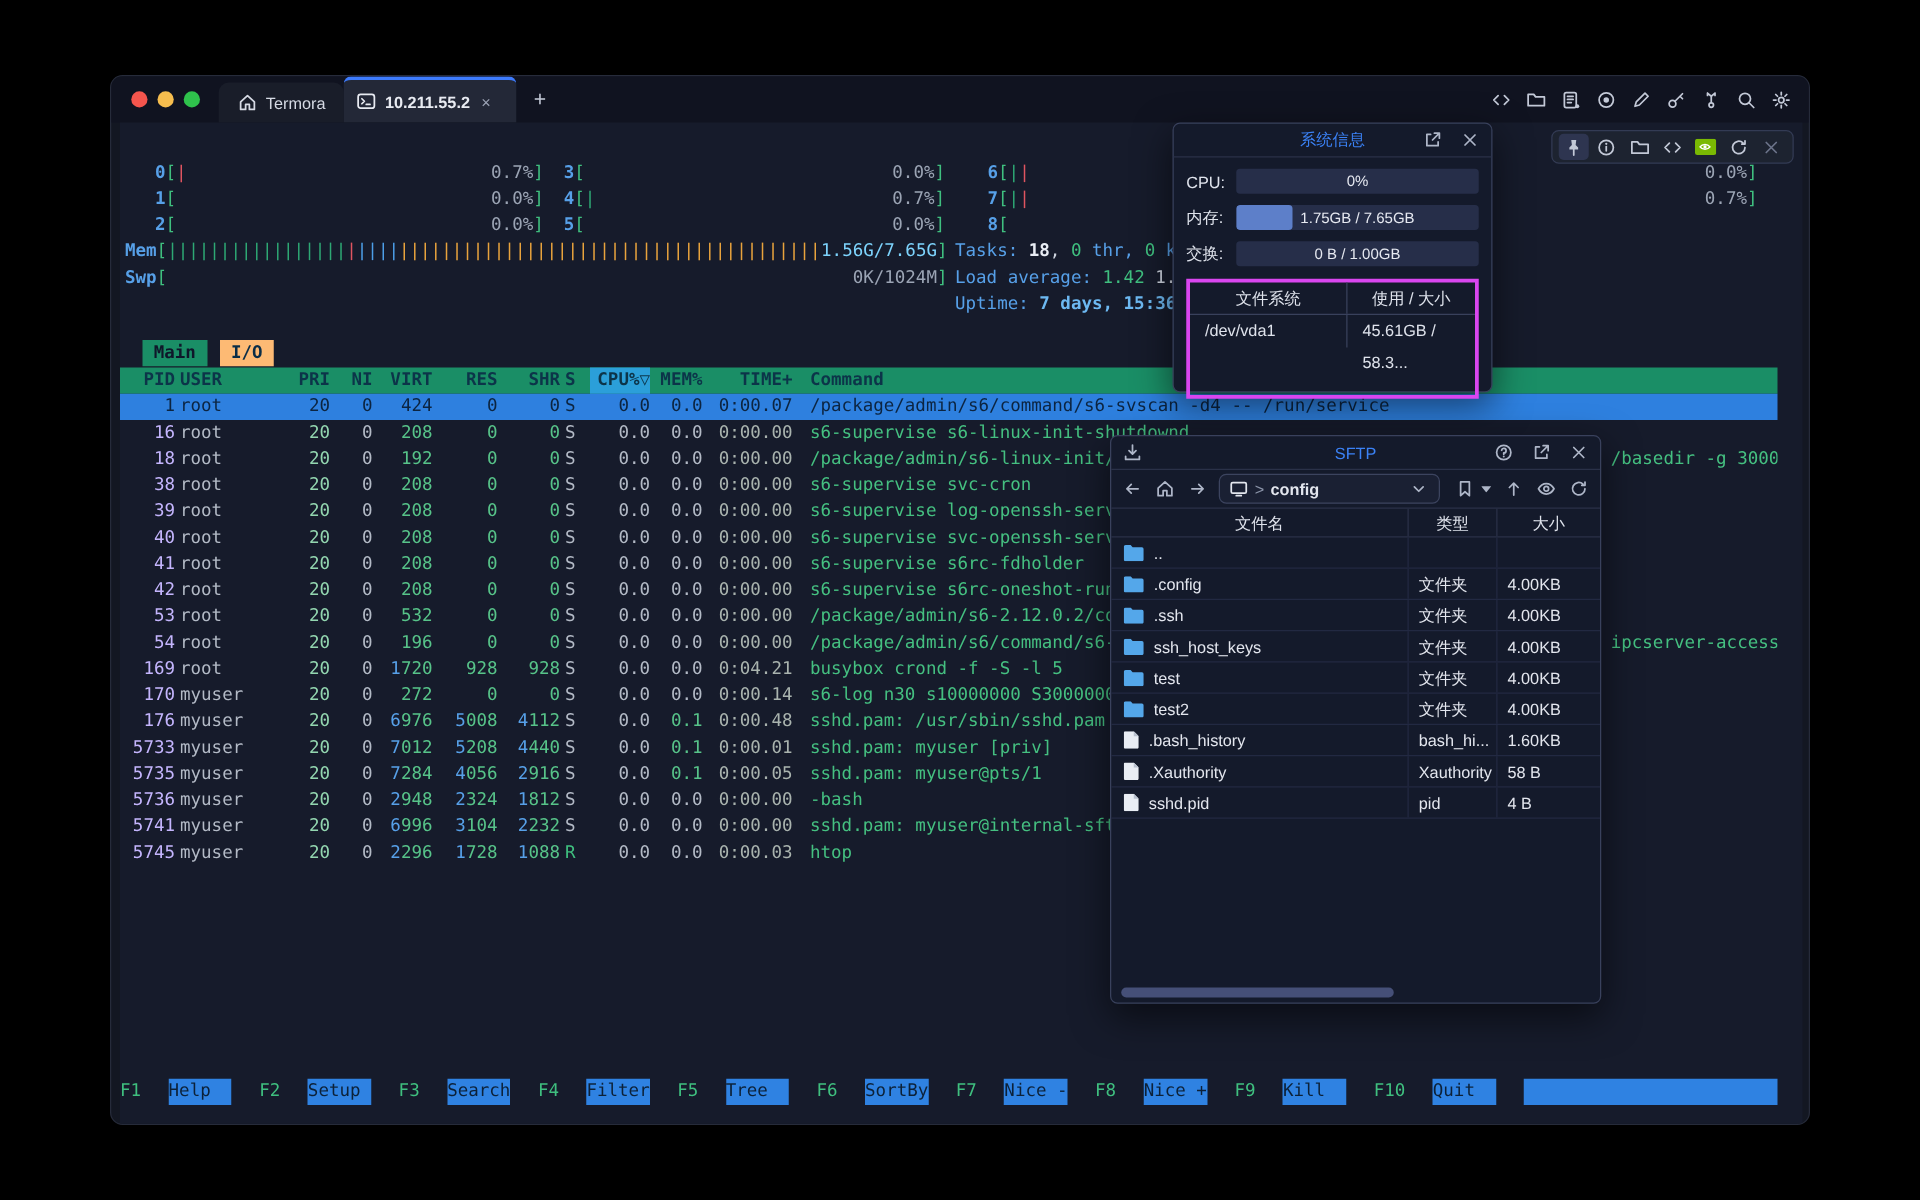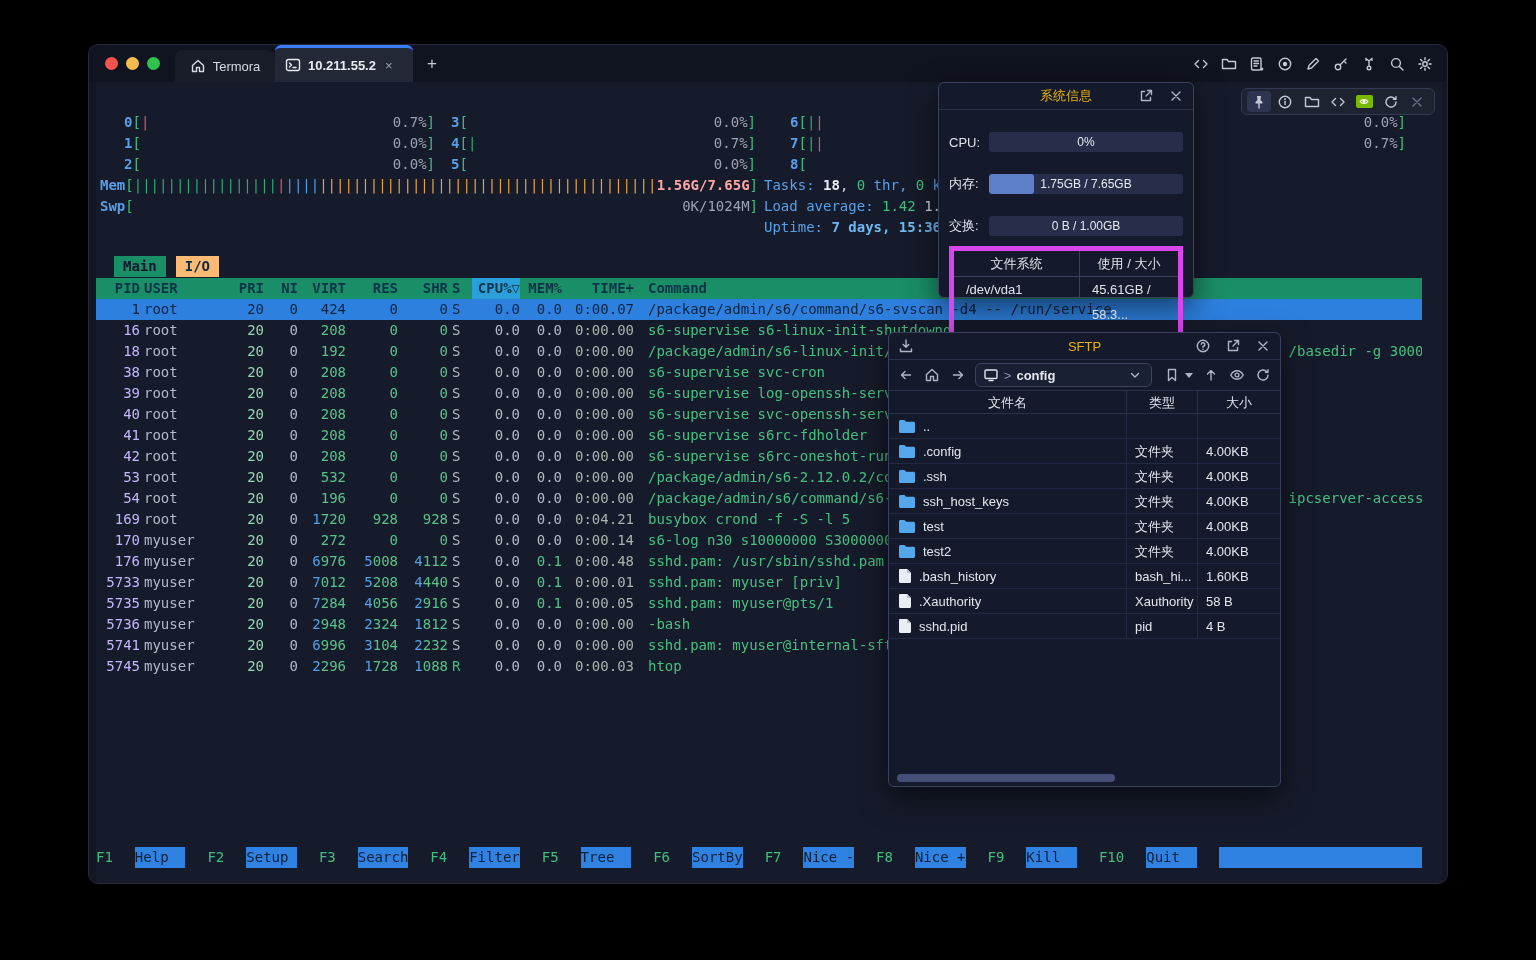--- a/index.html
+++ b/index.html
@@ -1,20 +1,20 @@
 <!DOCTYPE html>
 <html><head>
 <meta charset="utf-8">
 <style>
   * { margin:0; padding:0; box-sizing:border-box; }
   html,body { width:1536px; height:960px; background:#000; overflow:hidden;
               font-family:"Liberation Sans", sans-serif; }
 
   
-  .window { position:absolute; left:88px; top:44px; width:1360px; height:840px;
+  .window { position:absolute; left:88px; top:60px; width:1360px; height:840px;
             background:#131722; border:1px solid #262b3a; border-radius:10px;
             overflow:hidden; box-shadow:0 18px 60px rgba(0,0,0,.65); }
   .titlebar { position:relative; height:37px; background:#101320; }
   .lights { position:absolute; left:16px; top:12px; display:flex; gap:8px; }
   .light { width:13px; height:13px; border-radius:50%; }
   .l-red{background:#f5554d}.l-yellow{background:#f6bd4e}.l-green{background:#2fc24c}
   .home-tab { position:absolute; left:86px; top:5px; width:100px; height:32px;
               background:#191d29; border-radius:8px 8px 0 0; display:flex; align-items:center;
               justify-content:center; gap:7px; color:#d6dae4; font-size:13px; }
   .session-tab { position:absolute; left:186px; top:0; width:138px; height:37px;
@@ -29,21 +29,21 @@
 
   
   .terminal { position:absolute; left:7px; top:37px; width:1346px; height:803px;
               background:#161b2b; font-family:"DejaVu Sans Mono", monospace; font-size:14px; }
   .abs { position:absolute; }
   .mline { height:21px; line-height:21px; display:flex; white-space:pre; }
   .mnum  { color:#57a0e8; font-weight:bold; }
   .mbr   { color:#3fbf7f; }
   .mbar  { flex:1; position:relative; overflow:hidden; white-space:pre; }
   .mval  { position:absolute; right:0; top:0; color:#9ba4b4; }
-  .mval.orange { color:#fca5a5; font-weight:bold;margin-left:29px; }
+  .mval.orange { color:#7dd3fc; font-weight:normal;margin-left:29px; }
   .p-green{color:#2ea874}.p-red{color:#df5560}.p-blue{color:#4d9fe8}.p-orange{color:#e8a33d}
   .stat  { height:21px; line-height:21px; white-space:pre; }
   .t-lbl{color:#57a0e8}.t-wb{color:#e9edf4;font-weight:bold}.t-grn{color:#3fbf7f}
   .t-wht{color:#cfd5e0}.t-cyb{color:#6db9f2;font-weight:bold}
 
   .htop-tab { height:21px; line-height:21px; padding:0 9px; font-weight:bold; }
   .htop-tab.main { background:#1a8e66; color:#0f172a; }
   .htop-tab.io   { background:#fdba74; color:#0a2d47; }
 
   .pgrid { display:grid; grid-template-columns:44px 80px 44px 34px 48px 52px 50px 24px 48px 42px 72px 1fr;
@@ -62,33 +62,33 @@
   .fnbar { display:flex; height:21px; line-height:21px; white-space:pre;gap:22px; }
   .fnkey { color:#3fbf7f; }
   .fnlbl { background:#2f82e2; color:#0c2138; }
   .fnfill { flex:1; background:#2f82e2; }
 
   
   .panel { position:absolute; background:#141a2b; border:1px solid #39415c; border-radius:6px;
            box-shadow:0 10px 30px rgba(0,0,0,.55); color:#dfe3ec; font-size:13px; }
   .ptitle { height:27px; display:flex; align-items:center; border-bottom:1px solid #2a3148;
             padding:0 8px; position:relative; }
-  .ptitle .cap { position:absolute; left:0; right:0; text-align:center; font-size:13px; color:#eab308; }
+  .ptitle .cap { position:absolute; left:0; right:0; text-align:center; font-size:13px; color:#3b82f6; }
   .pt-right { margin-left:auto; display:flex; gap:12px; z-index:1; }
   .pt-left  { display:flex; gap:10px; z-index:1; }
   .icbtn { width:18px; height:18px; display:flex; align-items:center; justify-content:center; color:#aeb6c8; }
 
   
-  .si-row { display:flex; align-items:center; padding:0 10px; margin-top:22px; }
+  .si-row { display:flex; align-items:center; padding:0 10px; margin-top:9px; }
   .si-lbl { width:40px; font-size:13px; }
   .si-bar { flex:1; height:20px; background:#262e49; border-radius:3px; position:relative;
             overflow:hidden; text-align:center; line-height:20px; font-size:12px; color:#e6e9f1; }
   .si-fill { position:absolute; left:0; top:0; bottom:0; background:#5d7fc9; border-radius:3px; }
   .si-bar .txt { position:relative; }
-  .si-table { margin:10px 10px 0 10px; border:5px solid #d946ef; height:96px; }
+  .si-table { margin:10px 10px 0 10px; border:3px solid #d946ef; height:96px; }
   .si-tr { display:flex; height:26px; line-height:25px; border-bottom:1px solid #39415c; }
   .si-tr:last-child { border-bottom:none; }
   .si-c1 { width:126px; border-right:1px solid #39415c; padding-left:12px; }
   .si-c2 { flex:1; padding-left:12px; }
   .si-th .si-c1, .si-th .si-c2 { text-align:center; padding-left:0; }
 
   
   .nav-row { height:30px; display:flex; align-items:center; padding:0 8px; gap:8px; }
   .crumb { width:178px; height:24px; background:#1a2033; border:1px solid #3c445f; border-radius:6px;
            display:flex; align-items:center; gap:5px; padding:0 7px; font-weight:bold; color:#e3e6ee; }

